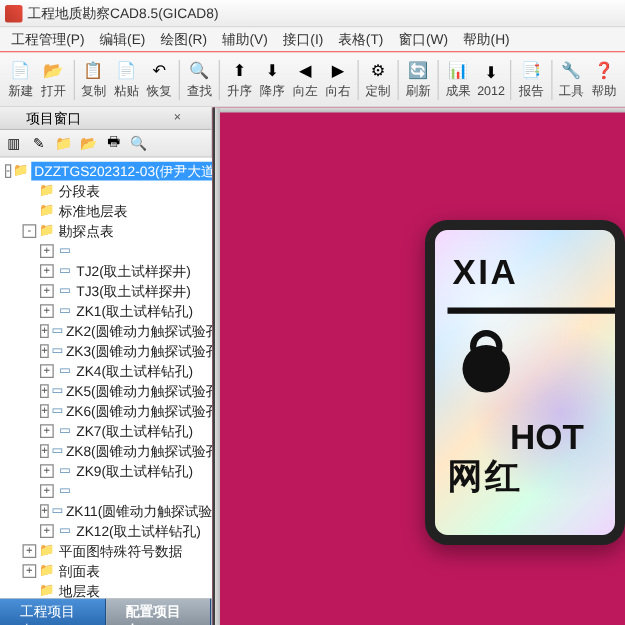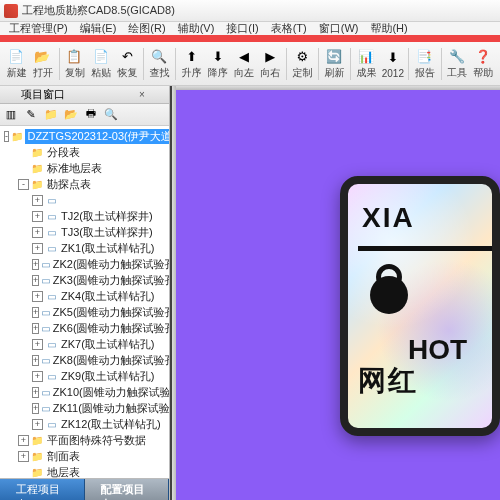--- a/index.html
+++ b/index.html
@@ -2,21 +2,21 @@
 <html><head>
 <meta charset="utf-8">
 <style>
 * { margin: 0; padding: 0; box-sizing: border-box; font-family: "Microsoft YaHei", SimSun, sans-serif; }
 body { width: 500px; height: 500px; overflow: hidden; background: #fff; font-size: 11px; }
 
 .titlebar { height: 22px; background: linear-gradient(#fdfdfd,#ebebeb); border-bottom: 1px solid #d0d0d0; display: flex; align-items: center; padding: 0 4px; }
 .titlebar .app-icon { width: 14px; height: 14px; margin-right: 4px; background: linear-gradient(45deg,#c0392b,#e74c3c); border-radius: 2px; }
 .titlebar .title { font-size: 11px; color: #333; }
 
-.menubar { height: 20px; background: #f5f5f5; display: flex; align-items: center; padding: 0 4px; gap: 2px; border-bottom: 7px solid #ef4444; }
+.menubar { height: 20px; background: #f5f5f5; display: flex; align-items: center; padding: 0 4px; gap: 2px; border-bottom: 1px solid #ef4444; }
 .menubar .menu-item { padding: 2px 5px; font-size: 11px; color: #333; cursor: default; white-space: nowrap; }
 
 .toolbar { height: 44px; background: linear-gradient(#f9f9f9,#eaeaea); border-bottom: 1px solid #ccc; display: flex; align-items: center; padding: 0 4px; gap: 1px; overflow: hidden; }
 .tool-btn { width: 30px; height: 40px; display: flex; flex-direction: column; align-items: center; justify-content: center; gap: 1px; cursor: pointer; border: 1px solid transparent; border-radius: 2px; }
 .tool-btn .ico { width: 18px; height: 18px; display: flex; align-items: center; justify-content: center; font-size: 13px; }
 .tool-btn .lbl { font-size: 10px; color: #444; white-space: nowrap; }
 .tool-sep { width: 1px; height: 32px; background: #ccc; margin: 0 2px; }
 
 .workspace { display: flex; height: calc(500px - 22px - 20px - 44px); }
 
@@ -37,21 +37,21 @@
 .ic-folder { color: #d4a017; }
 .ic-file { color: #5b8db8; }
 .ic-brown { color: #8b5a2b; }
 .depth1 { padding-left: 18px; }
 .depth2 { padding-left: 32px; }
 
 .panel-tabs { height: 22px; background: #e8e8e8; border-top: 1px solid #bbb; display: flex; }
 .panel-tab { padding: 3px 16px; font-size: 11px; color: #fff; background: linear-gradient(#4a90d9,#2c6db3); border-right: 1px solid #1f4f84; cursor: pointer; }
 .panel-tab.inactive { background: linear-gradient(#aeb9c4,#8a95a0); font-weight: bold; }
 
-.canvas { flex: 1; background: #8b5cf6; position: relative; overflow: hidden; border-left: 2px solid #404040; }
+.canvas { flex: 1; background: #be185d; position: relative; overflow: hidden; border-left: 2px solid #404040; }
 .canvas-ruler-v { position: absolute; left: 0; top: 0; width: 4px; height: 100%; background: linear-gradient(90deg,#ddd,#bbb); }
 .canvas-ruler-h { position: absolute; left: 0; top: 0; height: 4px; width: 100%; background: linear-gradient(#ddd,#bbb); }
 
 .sticker { position: absolute; right: 0; top: 90px; width: 160px; height: 260px; border-radius: 18px; border: 8px solid #222; background: linear-gradient(135deg,#f7d5ff 0%,#c8e8ff 25%,#ffe8c8 50%,#d5ffe8 75%,#f0d5ff 100%); box-shadow: 0 6px 18px rgba(0,0,0,.4); overflow: hidden; }
 .sticker::before { content:""; position:absolute; inset:0; background: radial-gradient(circle at 30% 25%, rgba(255,255,255,.7), transparent 40%), radial-gradient(circle at 70% 60%, rgba(180,140,255,.5), transparent 40%); }
 .sticker .row1 { position: absolute; top: 18px; left: 14px; right: 0; font-weight: 900; font-size: 28px; letter-spacing: 2px; color: #111; }
 .sticker .divider { position: absolute; top: 62px; left: 10px; right: 0; height: 5px; background: #111; }
 .sticker .kettle { position: absolute; top: 80px; left: 16px; width: 50px; height: 50px; }
 .sticker .kettle .body { width: 38px; height: 38px; background: #111; border-radius: 50%; position: absolute; bottom: 0; left: 6px; }
 .sticker .kettle .handle { width: 26px; height: 26px; border: 5px solid #111; border-radius: 50%; position: absolute; top: 0; left: 12px; background: transparent; }
@@ -246,21 +246,20 @@
           <span class="nlabel">ZK8(圆锥动力触探试验孔</span>
         </div>
         <div class="tree-node depth2">
           <span class="exp">+</span>
           <span class="nicon ic-file">▭</span>
           <span class="nlabel">ZK9(取土试样钻孔)</span>
         </div>
         <div class="tree-node depth2">
           <span class="exp">+</span>
           <span class="nicon ic-file">▭</span>
-          <span class="nlabel">ZK10(圆锥动力触探试验</span>
         </div>
         <div class="tree-node depth2">
           <span class="exp">+</span>
           <span class="nicon ic-file">▭</span>
           <span class="nlabel">ZK11(圆锥动力触探试验</span>
         </div>
         <div class="tree-node depth2">
           <span class="exp">+</span>
           <span class="nicon ic-file">▭</span>
           <span class="nlabel">ZK12(取土试样钻孔)</span>

